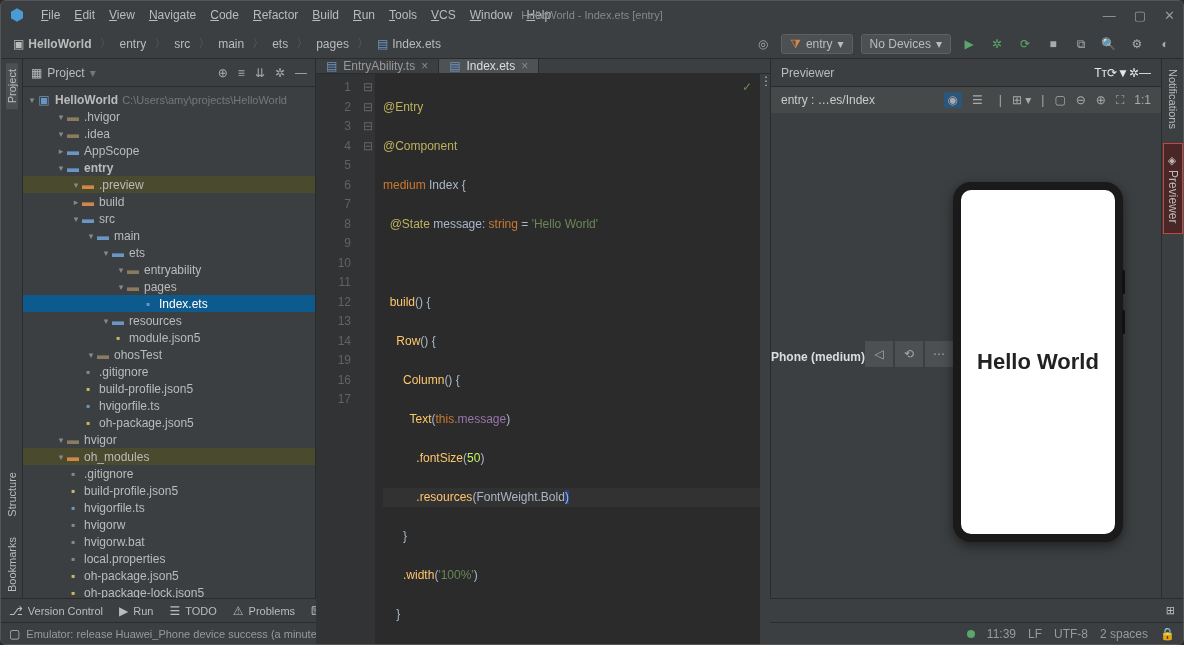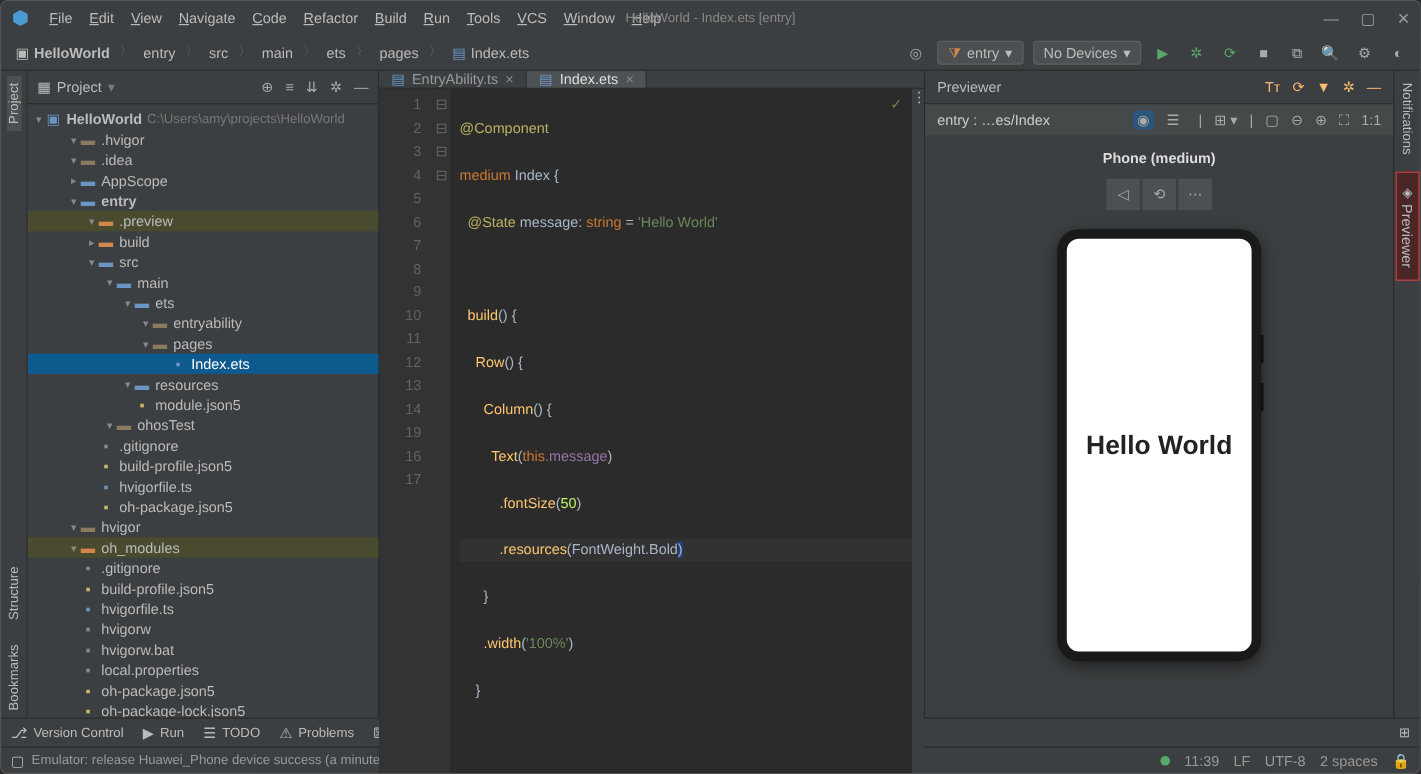--- a/index.html
+++ b/index.html
@@ -54,24 +54,24 @@
 .code { flex: 1; padding: 4px 0 0 8px; line-height: 19.5px; white-space: pre; position: relative; }
 .code .ln { display: block; height: 19.5px; }
 .code .ln.hl { background: #323232; }
 .k-orange { color: #cc7832; } .k-yellow { color: #bbb15f; }
 .k-func { color: #ffc66d; } .k-str { color: #6a8759; } .k-num { color: #bef264; }
 .k-prop { color: #9876aa; } .k-white { color: #a9b7c6; }
 .check { position: absolute; right: 8px; top: 4px; color: #6a8759; }
 
 .previewer { width: 391px; background: #3c3f41; border-left: 1px solid #2b2b2b; display: flex; flex-direction: column; }
 .prev-head { height: 28px; display: flex; align-items: center; padding: 0 10px; border-bottom: 1px solid #2b2b2b; }
-.prev-tools { margin-left: auto; display: flex; gap: 10px; color: #fdba74; }
+.prev-tools { margin-left: auto; display: flex; color: #e5e5e5; }
 .prev-path { height: 26px; background: #45494a; display: flex; align-items: center; padding: 0 10px; color: #ccc; }
 .prev-path-tools { margin-left: auto; display: flex; gap: 10px; color: #aaa; align-items: center; }
-.prev-body { flex: 1; background: #3c3f41; display: flex; flex-direction: column; align-items: center; padding-top: 12px; }
+.prev-body { flex: 1; background: #3c3f41; display: flex; flex-direction: row; align-items: center; padding-top: 12px; }
 .dev-label { color: #ddd; font-weight: 600; margin-bottom: 10px; }
 .dev-ctl { display: flex; gap: 2px; margin-bottom: 16px; }
 .dev-btn { width: 28px; height: 26px; background: #4c5052; display: flex; align-items: center; justify-content: center; color: #aaa; }
 .phone { width: 170px; height: 360px; background: #fff; border: 8px solid #1a1a1a; border-radius: 18px; display: flex; align-items: center; justify-content: center; position: relative; box-shadow: 0 4px 12px rgba(0,0,0,.5); text-align: center; }
 .phone-text { color: #222; font-size: 22px; font-weight: 700; }
 .phone-side { position: absolute; right: -10px; width: 3px; height: 24px; background: #111; border-radius: 2px; }
 
 .bottom-bar { height: 24px; background: #3c3f41; border-top: 1px solid #2b2b2b; display: flex; align-items: center; padding: 0 8px; gap: 16px; }
 .bb-item { display: flex; align-items: center; gap: 5px; color: #bbb; font-size: 11px; }
 .status-bar { height: 22px; background: #3c3f41; border-top: 1px solid #2b2b2b; display: flex; align-items: center; padding: 0 8px; }
@@ -260,20 +260,21 @@
             <div></div>
             <div></div>
             <div></div>
             <div></div>
             <div></div>
             <div></div>
             <div></div>
             <div></div>
           </div>
         <div class="code">
+<span class="ln"><span class="k-yellow">@Entry</span></span>
 <span class="ln"><span class="k-yellow">@Component</span></span>
 <span class="ln"><span class="k-orange">medium</span> <span class="k-white">Index</span> <span class="k-white">{</span></span>
 <span class="ln">  <span class="k-yellow">@State</span> <span class="k-white">message</span><span class="k-white">:</span> <span class="k-orange">string</span> <span class="k-white">=</span> <span class="k-str">'Hello World'</span></span>
 <span class="ln"></span>
 <span class="ln">  <span class="k-func">build</span><span class="k-white">()</span> <span class="k-white">{</span></span>
 <span class="ln">    <span class="k-func">Row</span><span class="k-white">()</span> <span class="k-white">{</span></span>
 <span class="ln">      <span class="k-func">Column</span><span class="k-white">()</span> <span class="k-white">{</span></span>
 <span class="ln">        <span class="k-func">Text</span><span class="k-white">(</span><span class="k-orange">this</span><span class="k-prop">.message</span><span class="k-white">)</span></span>
 <span class="ln">          <span class="k-func">.fontSize</span><span class="k-white">(</span><span class="k-num">50</span><span class="k-white">)</span></span>
 <span class="ln hl">          <span class="k-func">.resources</span><span class="k-white">(</span><span class="k-white">FontWeight.Bold</span><span class="k-white" style="background:#214283">)</span></span>

